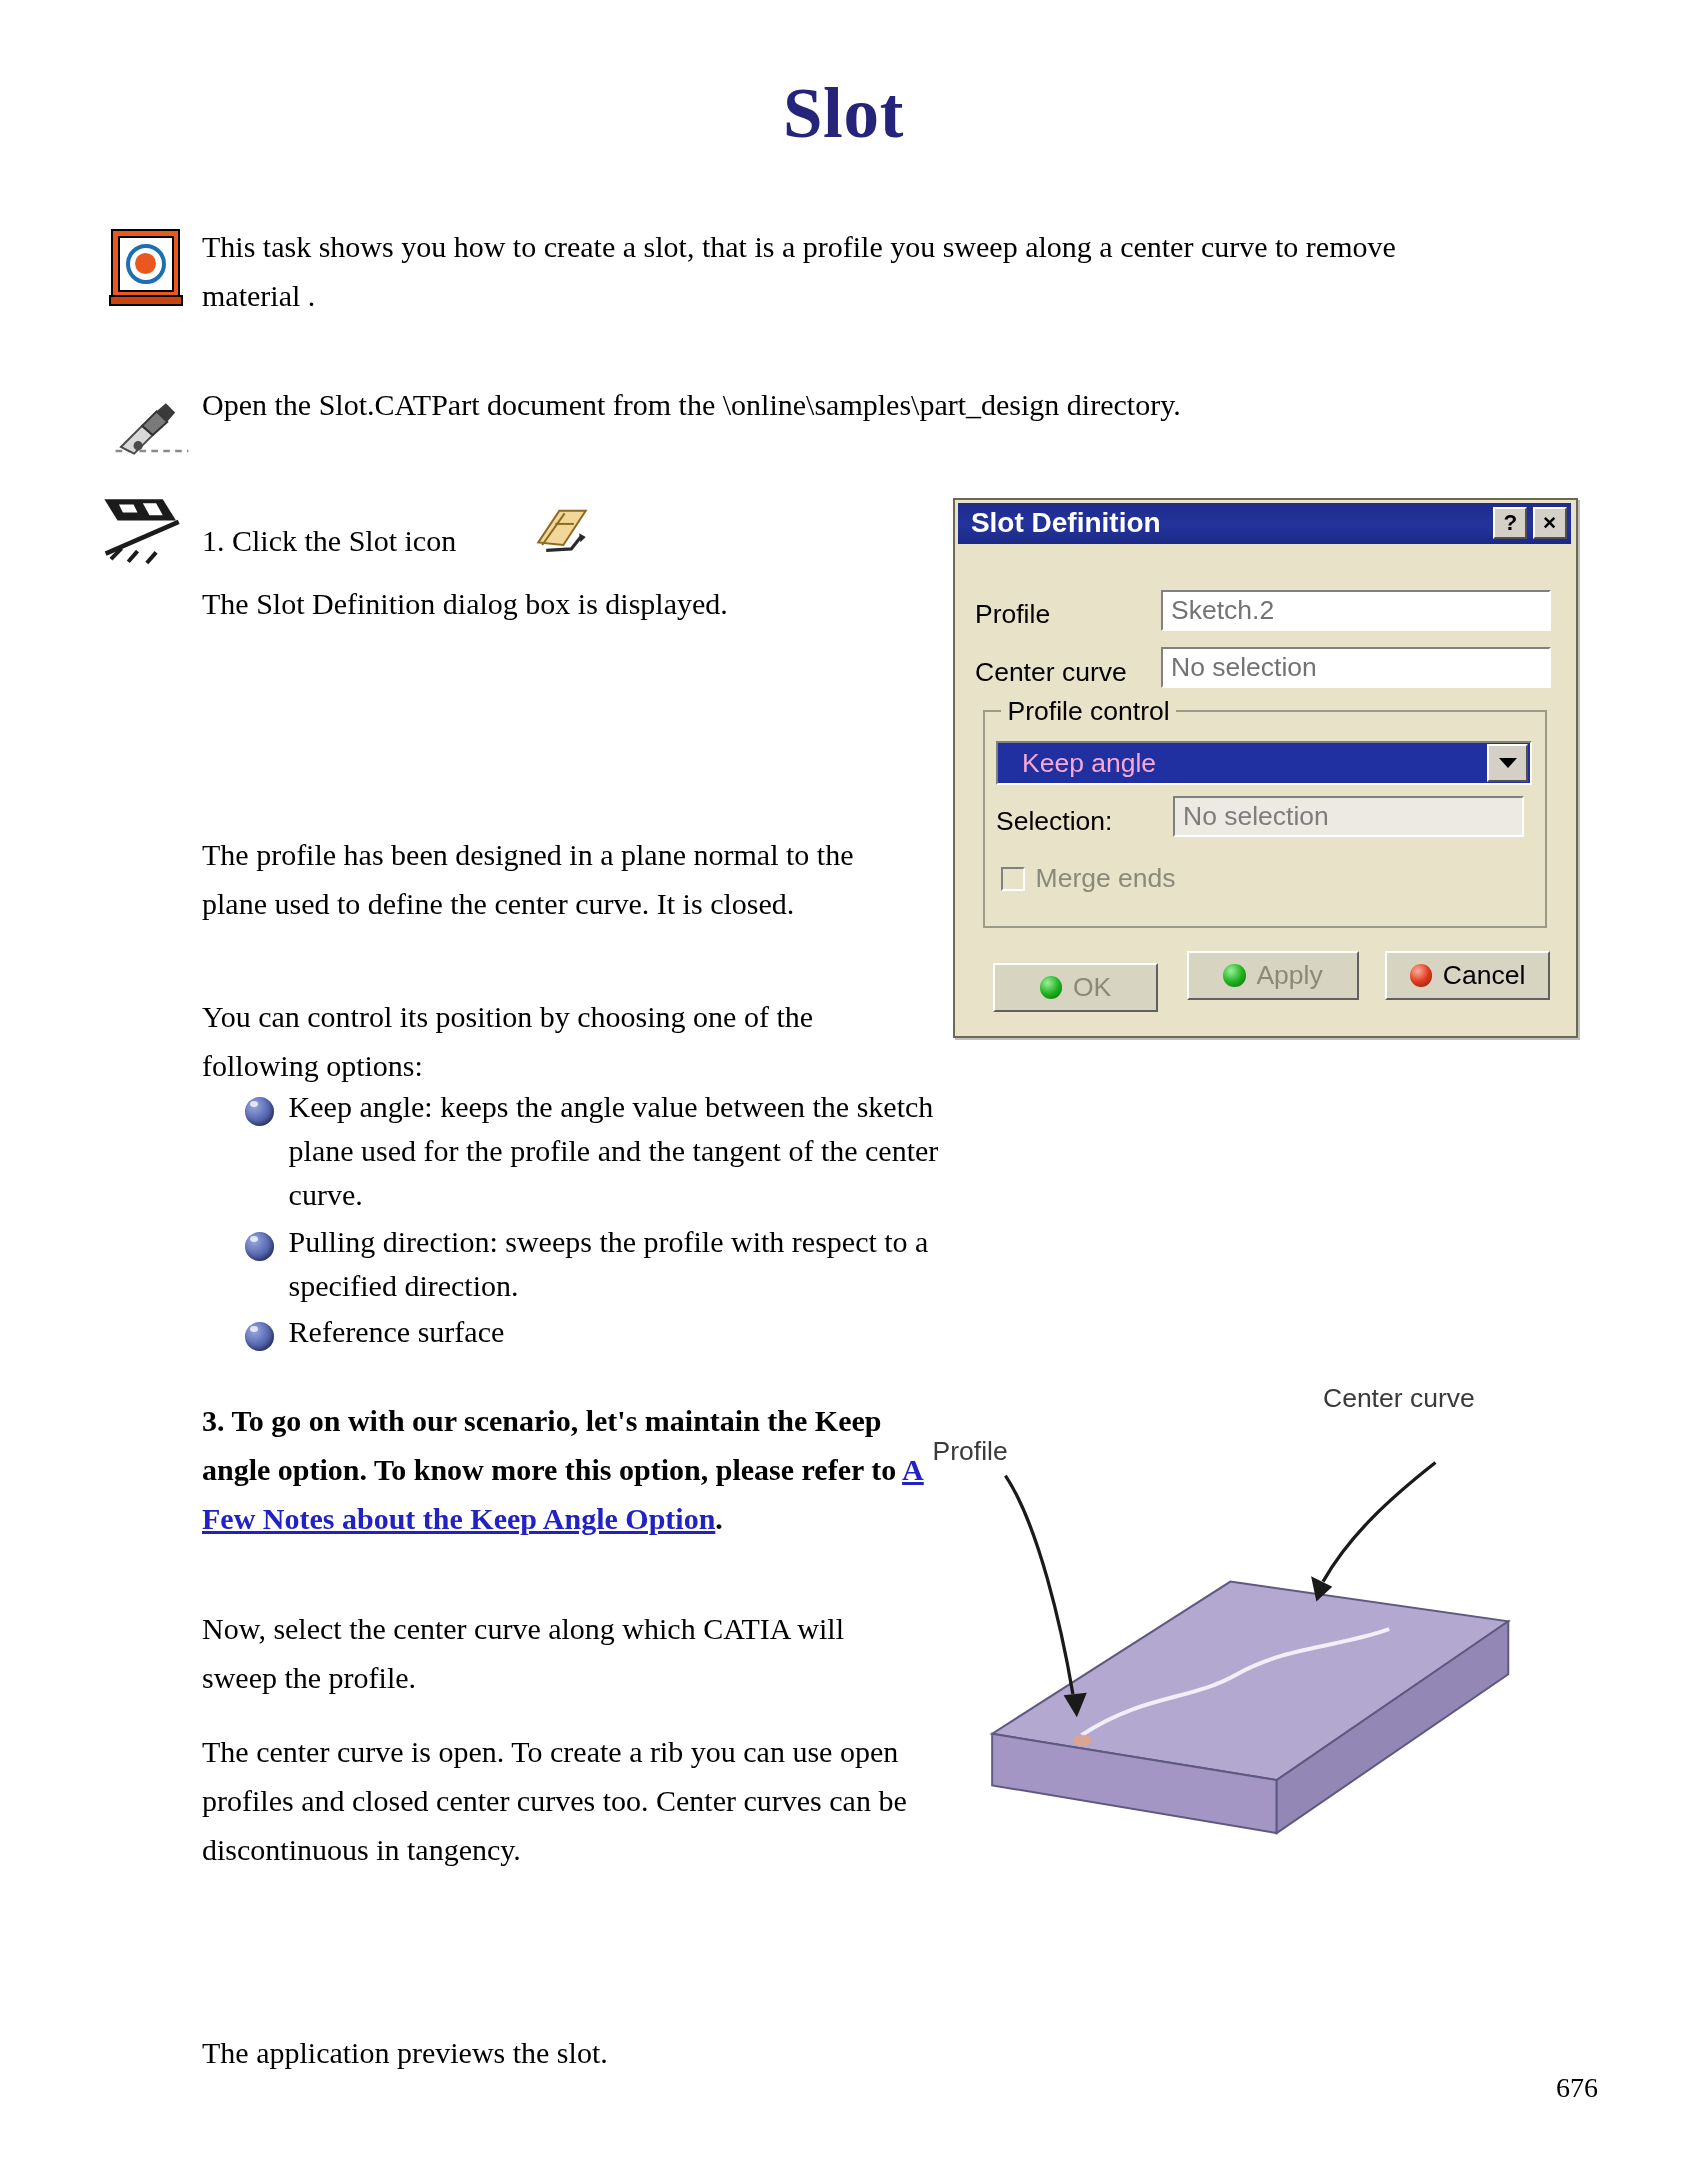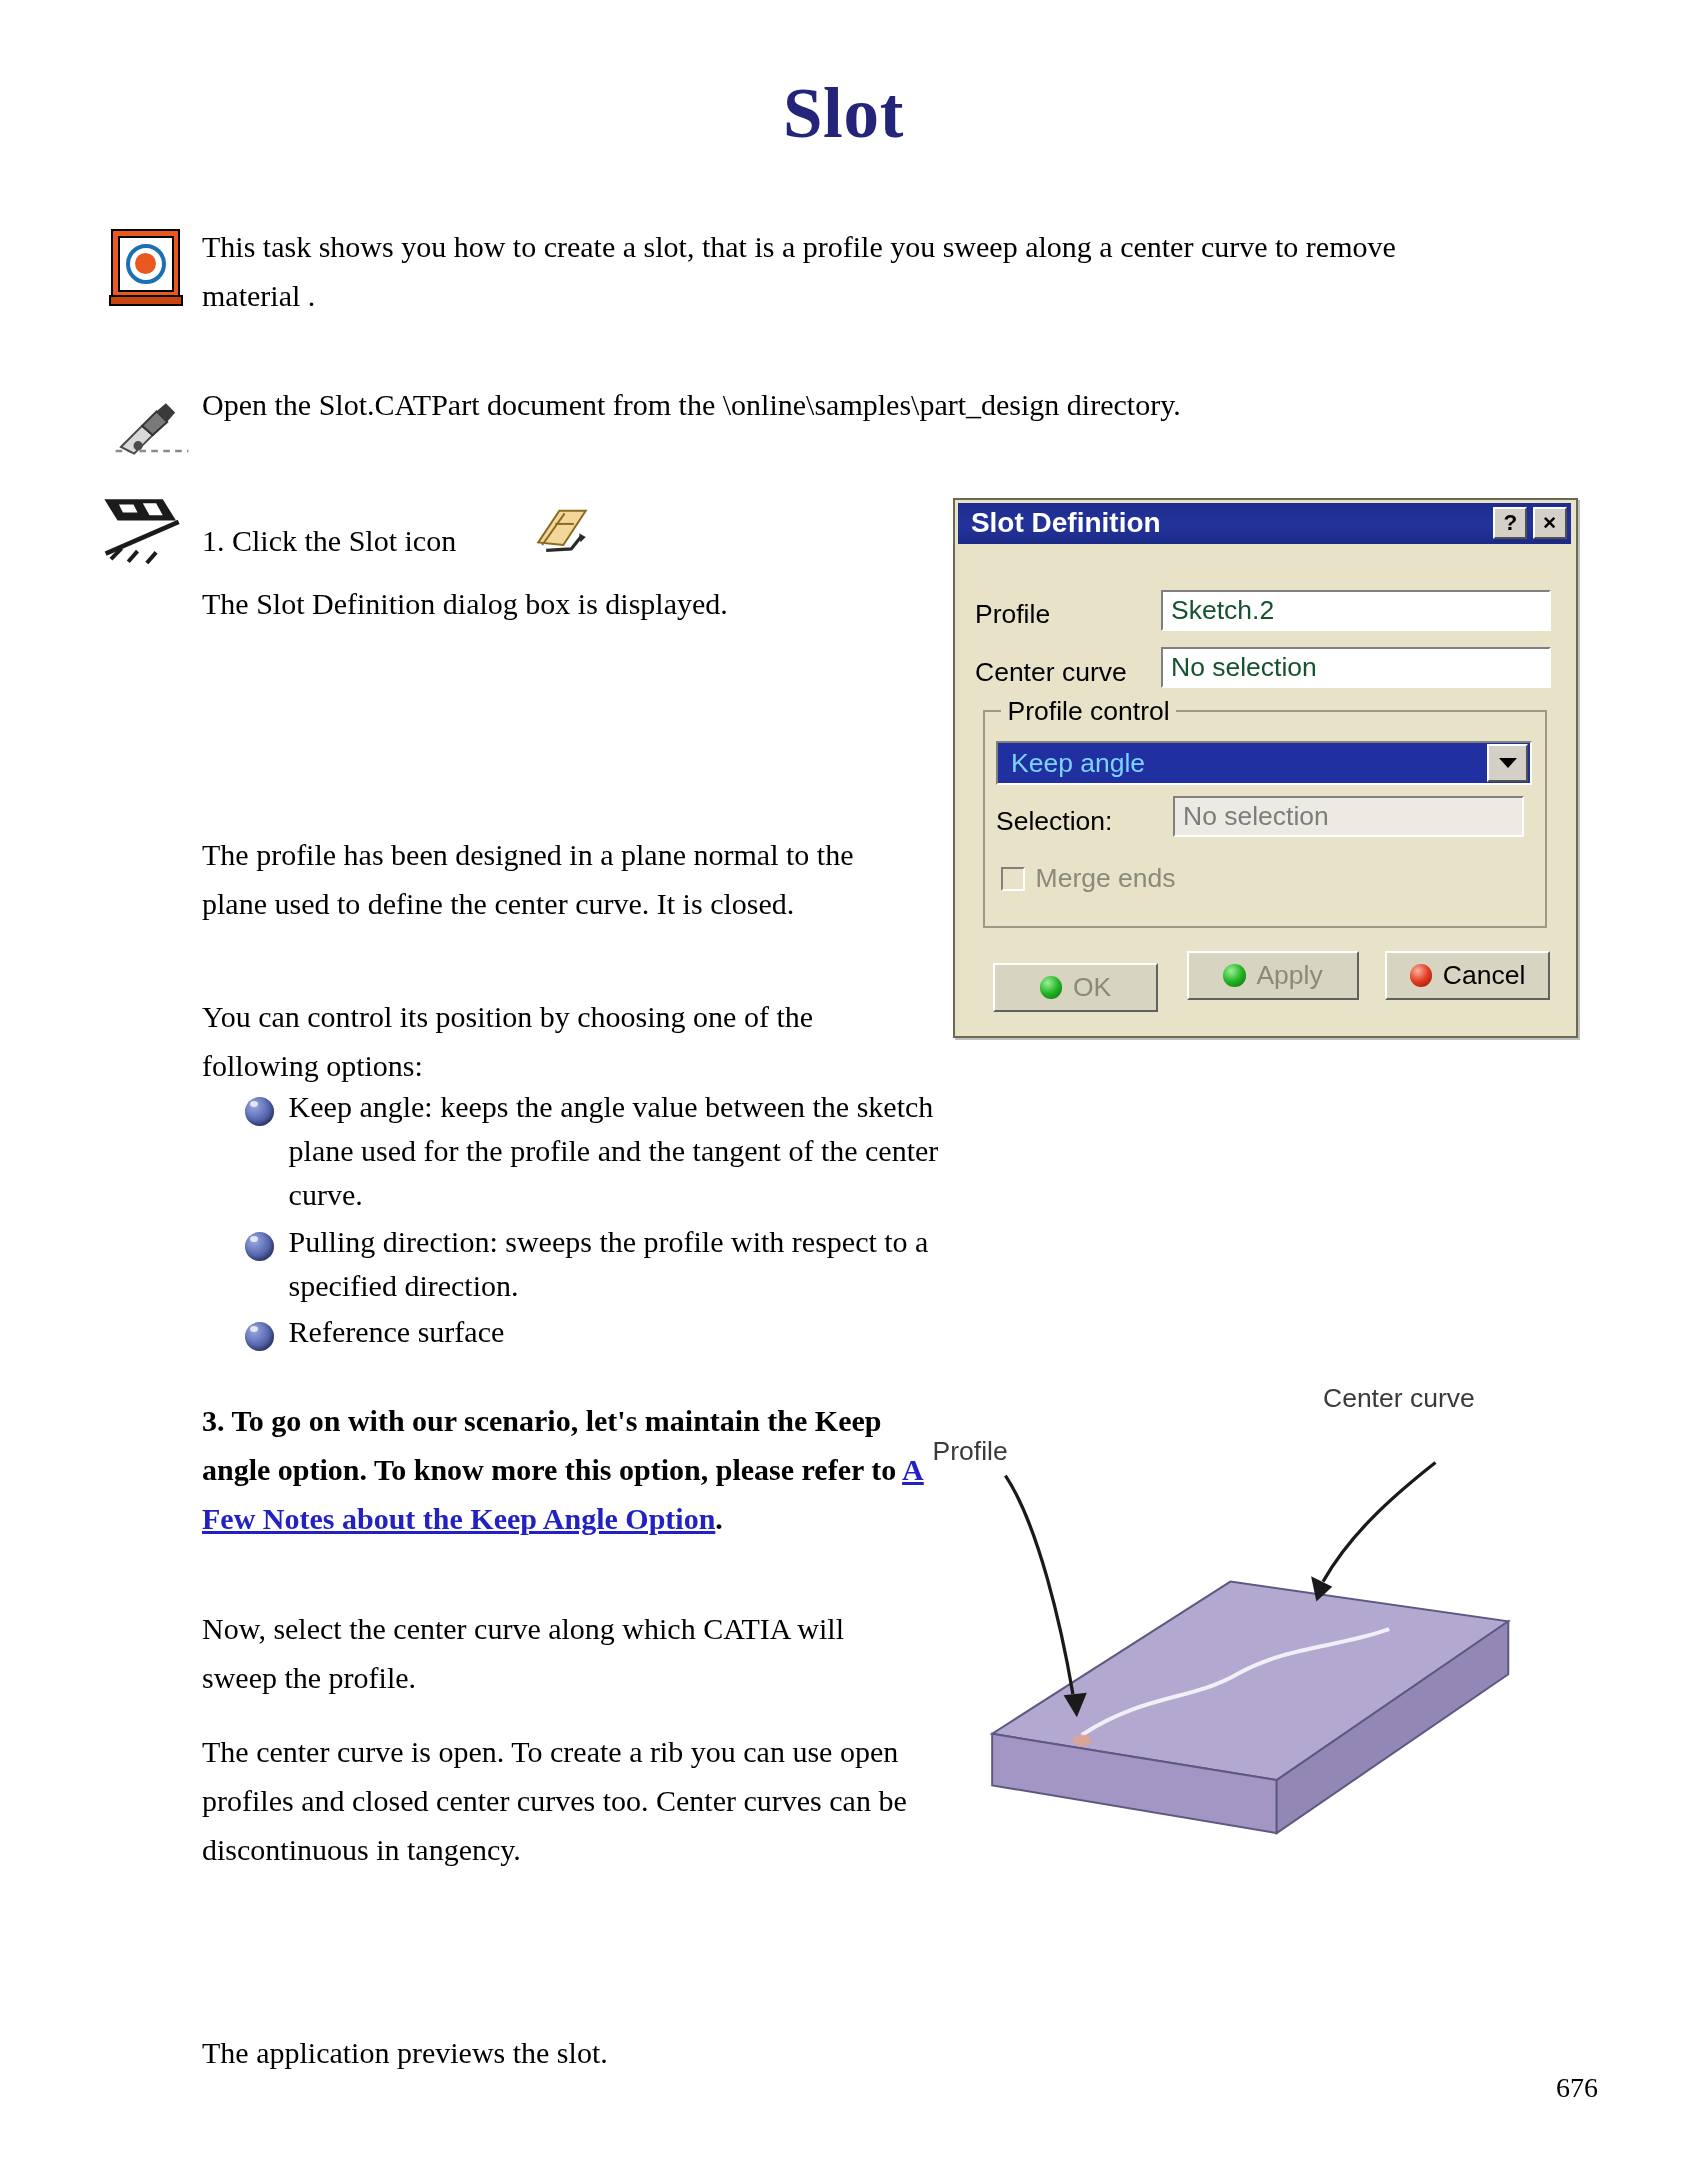--- a/index.html
+++ b/index.html
@@ -276,21 +276,21 @@
     font-size: 26.5px;
     color: #000;
     font-family: "Liberation Sans", sans-serif;
   }
   .dlg-field {
     position: absolute;
     background: #ffffff;
     border: 2px solid;
     border-color: #808080 #ffffff #ffffff #808080;
     font-size: 26.5px;
-    color: #14532d;
+    color: #737373;
     padding: 2.6px 8px;
     box-sizing: border-box;
     display: flex;
     align-items: center;
     font-family: "Liberation Sans", sans-serif;
   }
   .dlg-field.disabled { color: #7d7d7d; }
 
   #profile-label { left: 20px; top: 99px; }
   #profile-field { left: 206px; top: 90px; width: 390px; height: 41px; }
@@ -322,26 +322,25 @@
     width: 536px;
     height: 44px;
     background: #2130a0;
     border: 2px solid;
     border-color: #808080 #ffffff #ffffff #808080;
     box-sizing: border-box;
     display: flex;
     align-items: center;
   }
   #keep-angle-value {
-    color: #7dd3fc;
-    font-size: 26.5px;
-    padding-left: 4px;
+    color: #f9a8d4;
+    font-size: 26.5px;
+    padding-left: 24px;
     flex: 1;
     font-family: "Liberation Sans", sans-serif;
-    margin-left: 9px;
   }
   #keep-angle-arrow {
     width: 41px;
     height: 38px;
     margin-right: 2px;
     background: #d4d0c8;
     border: 2px solid;
     border-color: #ffffff #505050 #505050 #ffffff;
     display: flex;
     align-items: center;

